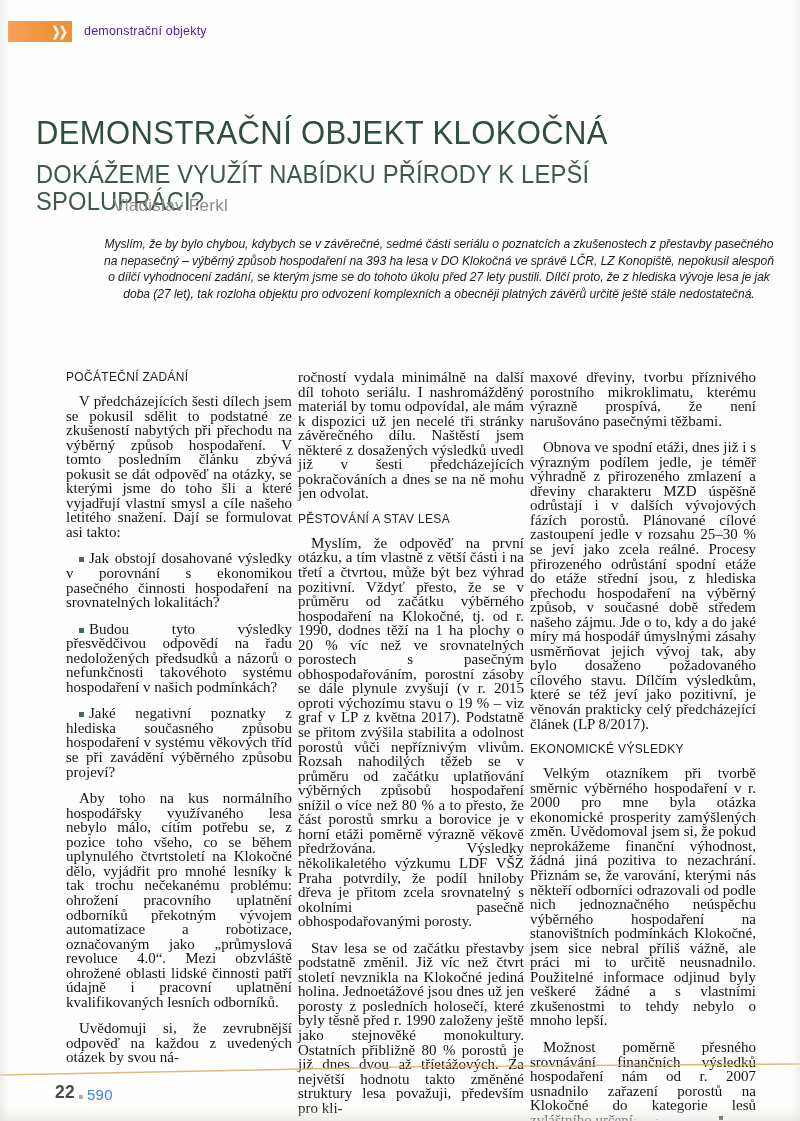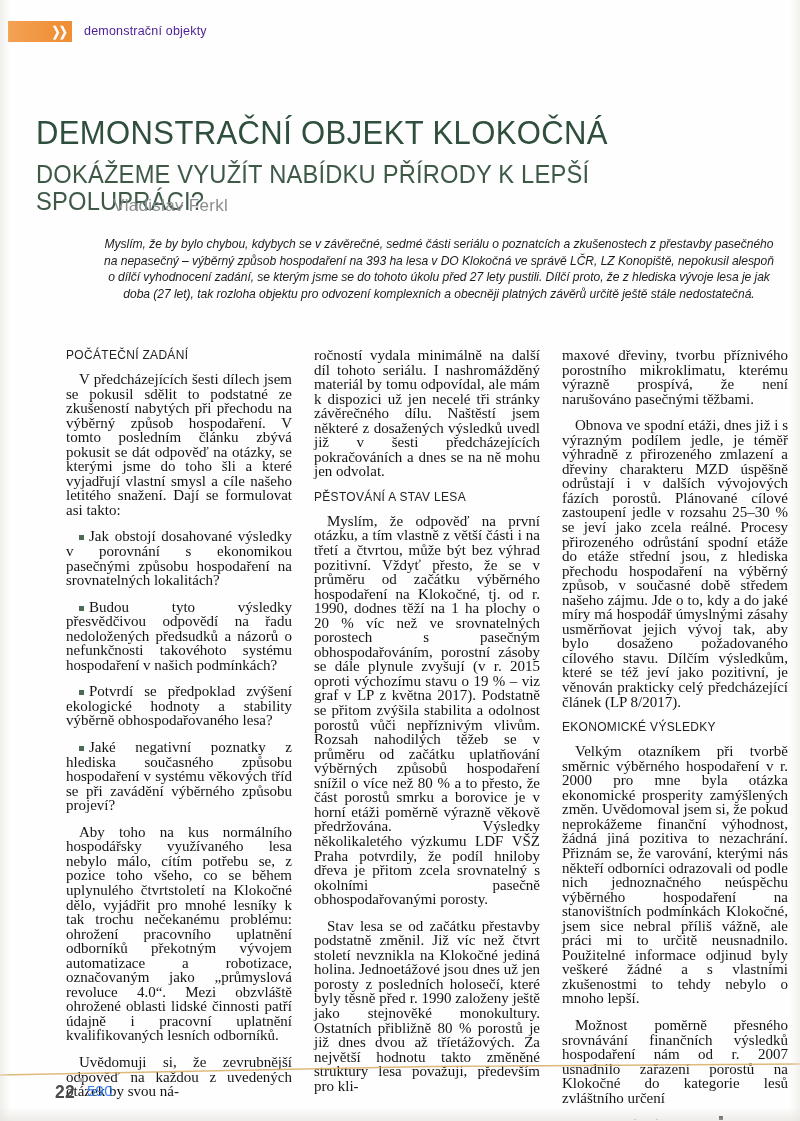--- a/index.html
+++ b/index.html
@@ -112,25 +112,25 @@
     line-height: 16.6px;
     color: #1d1d1d;
     text-align: center;
     letter-spacing: -0.05px;
   }
 
   
   .cols {
     position: absolute;
     left: 66px;
-    top: 348px;
+    top: 370px;
     width: 714px;
     height: 700px;
     display: flex;
-    gap: 22px;
+    gap: 6px;
   }
   .col {
     width: 226px;
     flex: 0 0 226px;
   }
   .sechead {
     font-family: "Liberation Sans", sans-serif;
     font-size: 12.6px;
     font-weight: normal;
     letter-spacing: 0.35px;
@@ -173,21 +173,21 @@
     overflow: hidden;
   }
   .rule-wrap svg { display: block; }
 
   .folio {
     position: absolute;
     left: 55px;
     top: 1082px;
     font-family: "Liberation Sans", sans-serif;
     display: flex;
-    align-items: flex-start;
+    align-items: flex-end;
     gap: 4px;
   }
   .folio-num {
     font-size: 17.5px;
     font-weight: bold;
     color: #4a4a4a;
     letter-spacing: 0.2px;
   }
   .folio-sq {
     display: inline-block;
@@ -269,23 +269,22 @@
   <h2 class="title-sub">DOKÁŽEME VYUŽÍT NABÍDKU PŘÍRODY K LEPŠÍ SPOLUPRÁCI?</h2>
   <div class="author">Vladislav Ferkl</div>
 
   <div class="lead">Myslím, že by bylo chybou, kdybych se v závěrečné, sedmé části seriálu o poznatcích a zkušenostech z přestavby pasečného na nepasečný – výběrný způsob hospodaření na 393 ha lesa v DO Klokočná ve správě LČR, LZ Konopiště, nepokusil alespoň o dílčí vyhodnocení zadání, se kterým jsme se do tohoto úkolu před 27 lety pustili. Dílčí proto, že z hlediska vývoje lesa je jak doba (27 let), tak rozloha objektu pro odvození komplexních a obecněji platných závěrů určitě ještě stále nedostatečná.</div>
 
   <div class="cols">
 
     <div class="col">
       <div class="sechead">POČÁTEČNÍ ZADÁNÍ</div>
       <p class="body">V předcházejících šesti dílech jsem se pokusil sdělit to podstatné ze zkušeností nabytých při přechodu na výběrný způsob hospodaření. V tomto posledním článku zbývá pokusit se dát odpověď na otázky, se kterými jsme do toho šli a které vyjadřují vlastní smysl a cíle našeho letitého snažení. Dají se formulovat asi takto:</p>
-      <p class="body bullet"><span class="bmark"></span><span>Jak obstojí dosahované výsledky v porovnání s ekonomikou pasečnými způsobu hospodaření na srovnatelných lokalitách?</span></p>
+      <p class="body bullet"><span class="bmark"></span><span>Jak obstojí dosahované výsledky v porovnání s ekonomikou pasečného činnosti hospodaření na srovnatelných lokalitách?</span></p>
       <p class="body bullet"><span class="bmark"></span><span>Budou tyto výsledky přesvědčivou odpovědí na řadu nedoložených předsudků a názorů o nefunkčnosti takovéhoto systému hospodaření v našich podmínkách?</span></p>
-      <p class="body bullet"><span class="bmark"></span><span>Potvrdí se předpoklad zvýšení ekologické hodnoty a stability výběrně obhospodařovaného lesa?</span></p>
       <p class="body bullet"><span class="bmark"></span><span>Jaké negativní poznatky z hlediska současného způsobu hospodaření v systému věkových tříd se při zavádění výběrného způsobu projeví?</span></p>
       <p class="body">Aby toho na kus normálního hospodářsky využívaného lesa nebylo málo, cítím potřebu se, z pozice toho všeho, co se během uplynulého čtvrtstoletí na Klokočné dělo, vyjádřit pro mnohé lesníky k tak trochu nečekanému problému: ohrožení pracovního uplatnění odborníků překotným vývojem automatizace a robotizace, označovaným jako „průmyslová revoluce 4.0“. Mezi obzvláště ohrožené oblasti lidské činnosti patří údajně i pracovní uplatnění kvalifikovaných lesních odborníků.</p>
       <p class="body">Uvědomuji si, že zevrubnější odpověď na každou z uvedených otázek by svou ná-</p>
     </div>
 
     <div class="col">
       <p class="body noindent">ročností vydala minimálně na další díl tohoto seriálu. I nashromážděný materiál by tomu odpovídal, ale mám k dispozici už jen necelé tři stránky závěrečného dílu. Naštěstí jsem některé z dosažených výsledků uvedl již v šesti předcházejících pokračováních a dnes se na ně mohu jen odvolat.</p>
       <div class="gap"></div>
       <div class="sechead">PĚSTOVÁNÍ A STAV LESA</div>
       <p class="body">Myslím, že odpověď na první otázku, a tím vlastně z větší části i na třetí a čtvrtou, může být bez výhrad pozitivní. Vždyť přesto, že se v průměru od začátku výběrného hospodaření na Klokočné, tj. od r. 1990, dodnes těží na 1 ha plochy o 20 % víc než ve srovnatelných porostech s pasečným obhospodařováním, porostní zásoby se dále plynule zvyšují (v r. 2015 oproti výchozímu stavu o 19 % – viz graf v LP z května 2017). Podstatně se přitom zvýšila stabilita a odolnost porostů vůči nepříznivým vlivům. Rozsah nahodilých těžeb se v průměru od začátku uplatňování výběrných způsobů hospodaření snížil o více než 80 % a to přesto, že část porostů smrku a borovice je v horní etáži poměrně výrazně věkově předržována. Výsledky několikaletého výzkumu LDF VŠZ Praha potvrdily, že podíl hniloby dřeva je přitom zcela srovnatelný s okolními pasečně obhospodařovanými porosty.</p>

